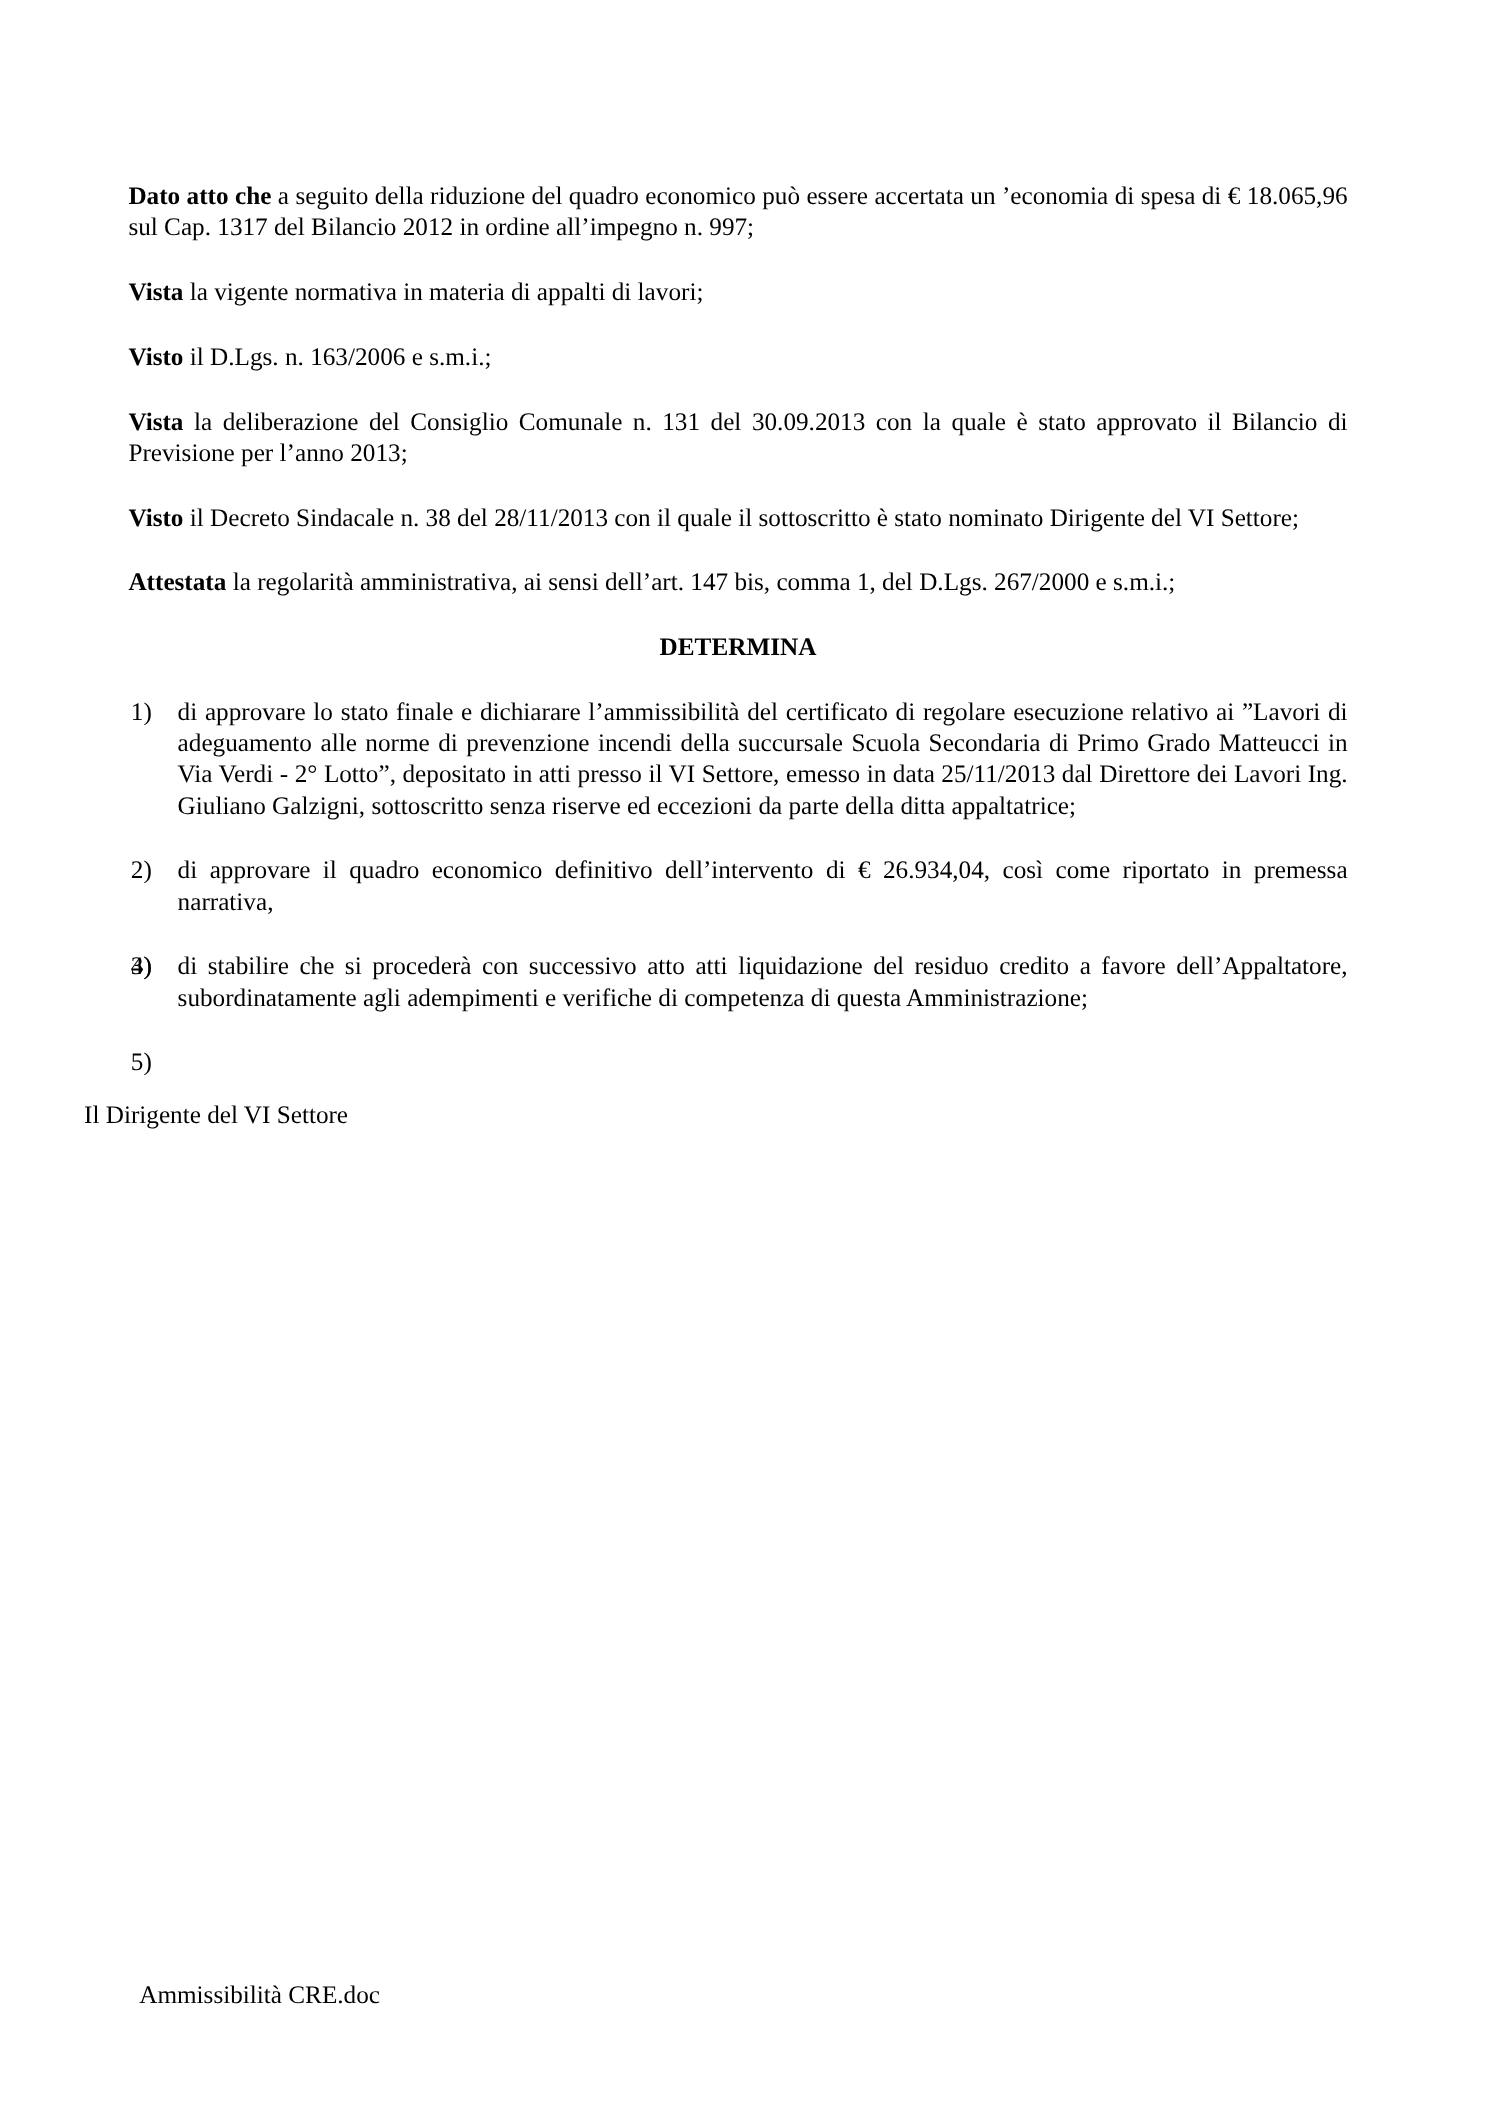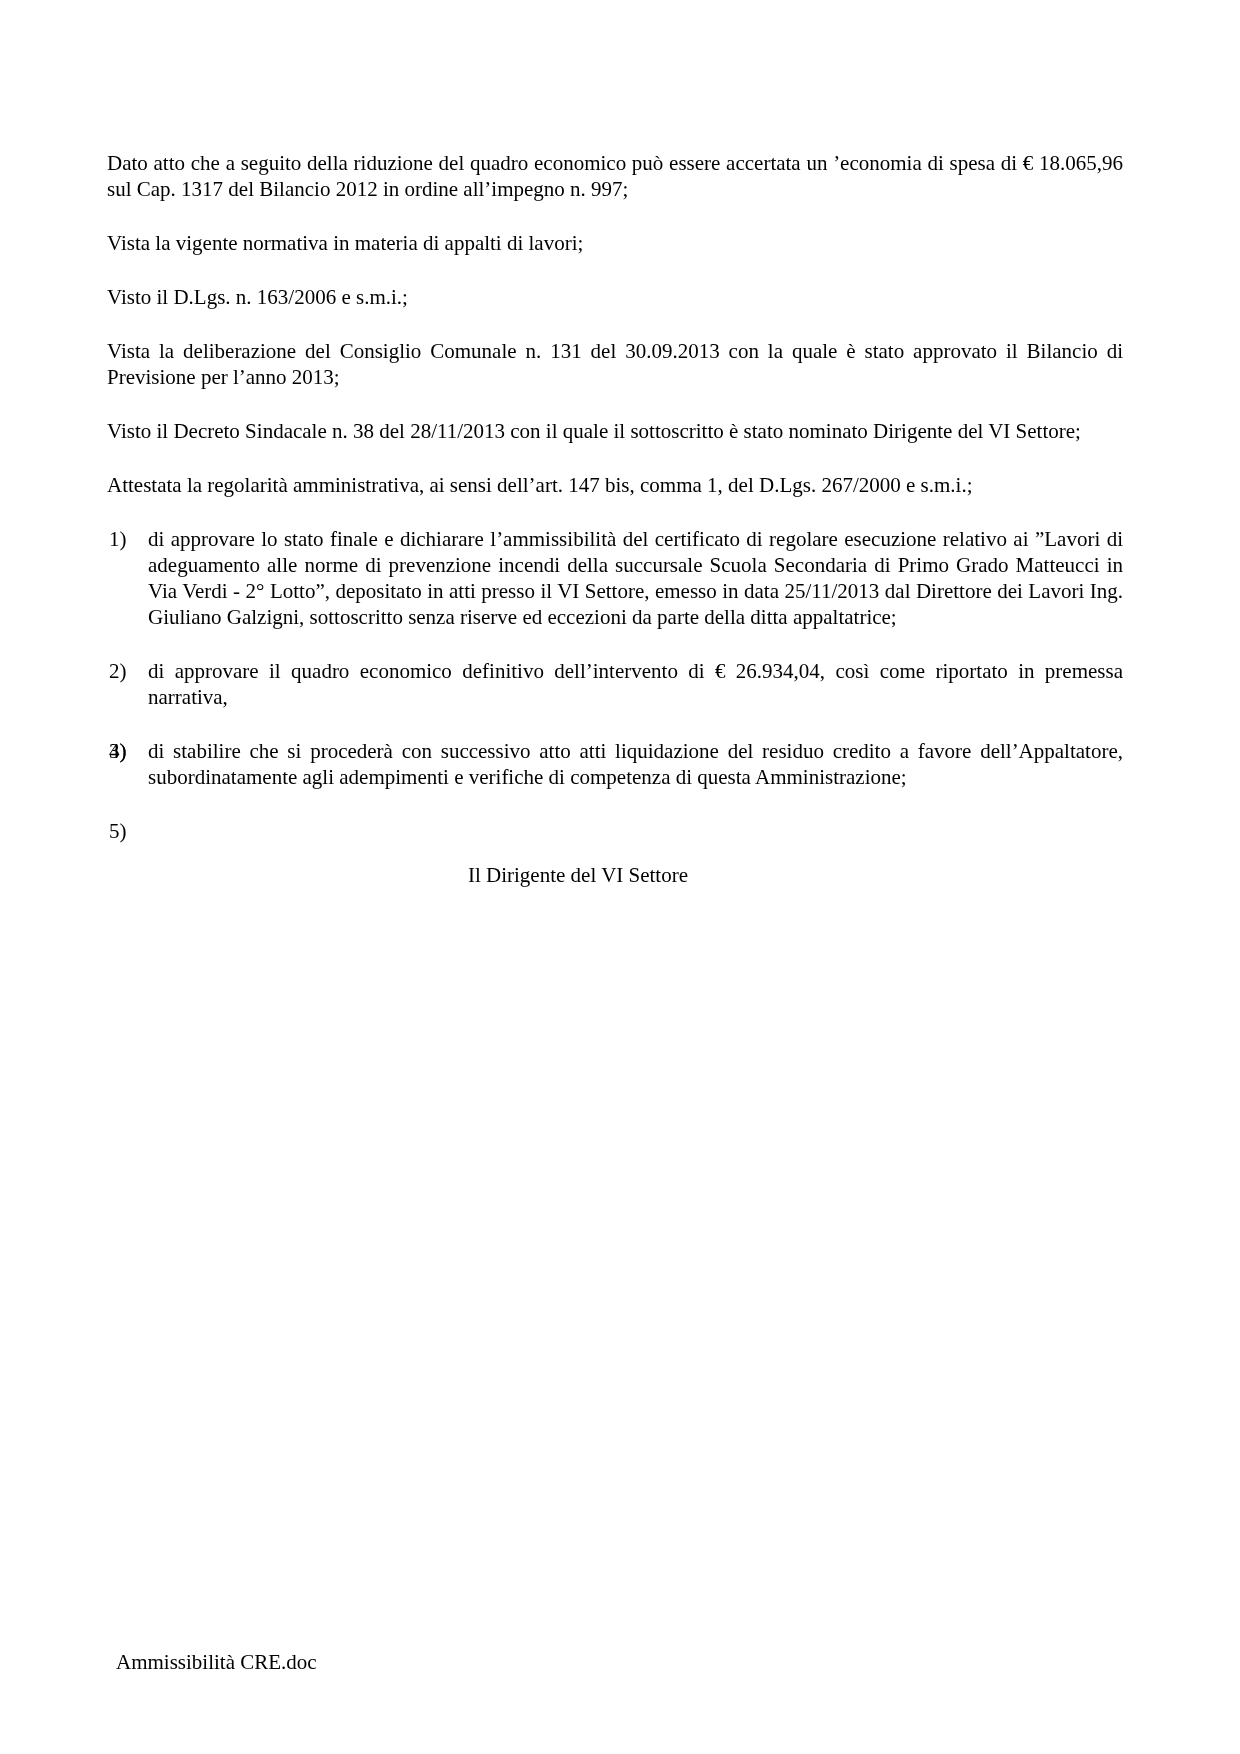--- a/index.html
+++ b/index.html
@@ -22,21 +22,21 @@
     top: 150px;
     width: 1016px;
     font-size: 21px;
     line-height: 26px;
   }
   .para {
     margin: 0 0 28px 0;
     text-align: justify;
   }
   .lead {
-    font-weight: normal;
+    font-weight: bold;
   }
   .heading {
     margin: 28px 0 28px 0;
     text-align: center;
     font-size: 21px;
     font-weight: bold;
     line-height: 26px;
   }
   .list-item {
     position: relative;
@@ -44,21 +44,20 @@
     margin: 0 0 28px 0;
     text-align: justify;
   }
   .list-item .num {
     position: absolute;
     left: 2px;
     top: 0;
   }
   .signature {
     margin-top: 72px;
-    text-align: center;
     position: relative;
     left: -37px;
   }
   .footer {
     position: absolute;
     left: 116px;
     top: 1652px;
     font-size: 21px;
     line-height: 20px;
   }
@@ -74,20 +73,21 @@
     <p class="para"><span class="lead">Vista</span><span> la vigente normativa in materia di appalti di lavori;</span></p>
 
     <p class="para"><span class="lead">Visto</span><span> il D.Lgs. n. 163/2006 e s.m.i.;</span></p>
 
     <p class="para"><span class="lead">Vista</span><span> la deliberazione del Consiglio Comunale n. 131 del 30.09.2013 con la quale è stato approvato il Bilancio di Previsione per l’anno 2013;</span></p>
 
     <p class="para"><span class="lead">Visto</span><span> il Decreto Sindacale n. 38 del 28/11/2013 con il quale il sottoscritto è stato nominato Dirigente del VI Settore;</span></p>
 
     <p class="para"><span class="lead">Attestata</span><span> la regolarità amministrativa, ai sensi dell’art. 147 bis, comma 1, del D.Lgs. 267/2000 e s.m.i.;</span></p>
 
+    <div class="heading">DETERMINA</div>
 
     <div class="list">
       <div class="list-item"><span class="num">1)</span><span>di approvare lo stato finale e dichiarare l’ammissibilità del certificato di regolare esecuzione relativo ai ”Lavori di adeguamento alle norme di prevenzione incendi della succursale Scuola Secondaria di Primo Grado Matteucci in Via Verdi - 2° Lotto”, depositato in atti presso il VI Settore, emesso in data 25/11/2013 dal Direttore dei Lavori Ing. Giuliano Galzigni, sottoscritto senza riserve ed eccezioni da parte della ditta appaltatrice;</span></div>
       <div class="list-item"><span class="num">2)</span><span>di approvare il quadro economico definitivo dell’intervento di € 26.934,04, così come riportato in premessa narrativa,</span></div>
       <div class="list-item"><span class="num">3)</span></div>
       <div class="list-item"><span class="num">4)</span><span>di stabilire che si procederà con successivo atto atti liquidazione del residuo credito a favore dell’Appaltatore, subordinatamente agli adempimenti e verifiche di competenza di questa Amministrazione;</span></div>
       <div class="list-item"><span class="num">5)</span></div>
     </div>
 
     <div class="signature">

